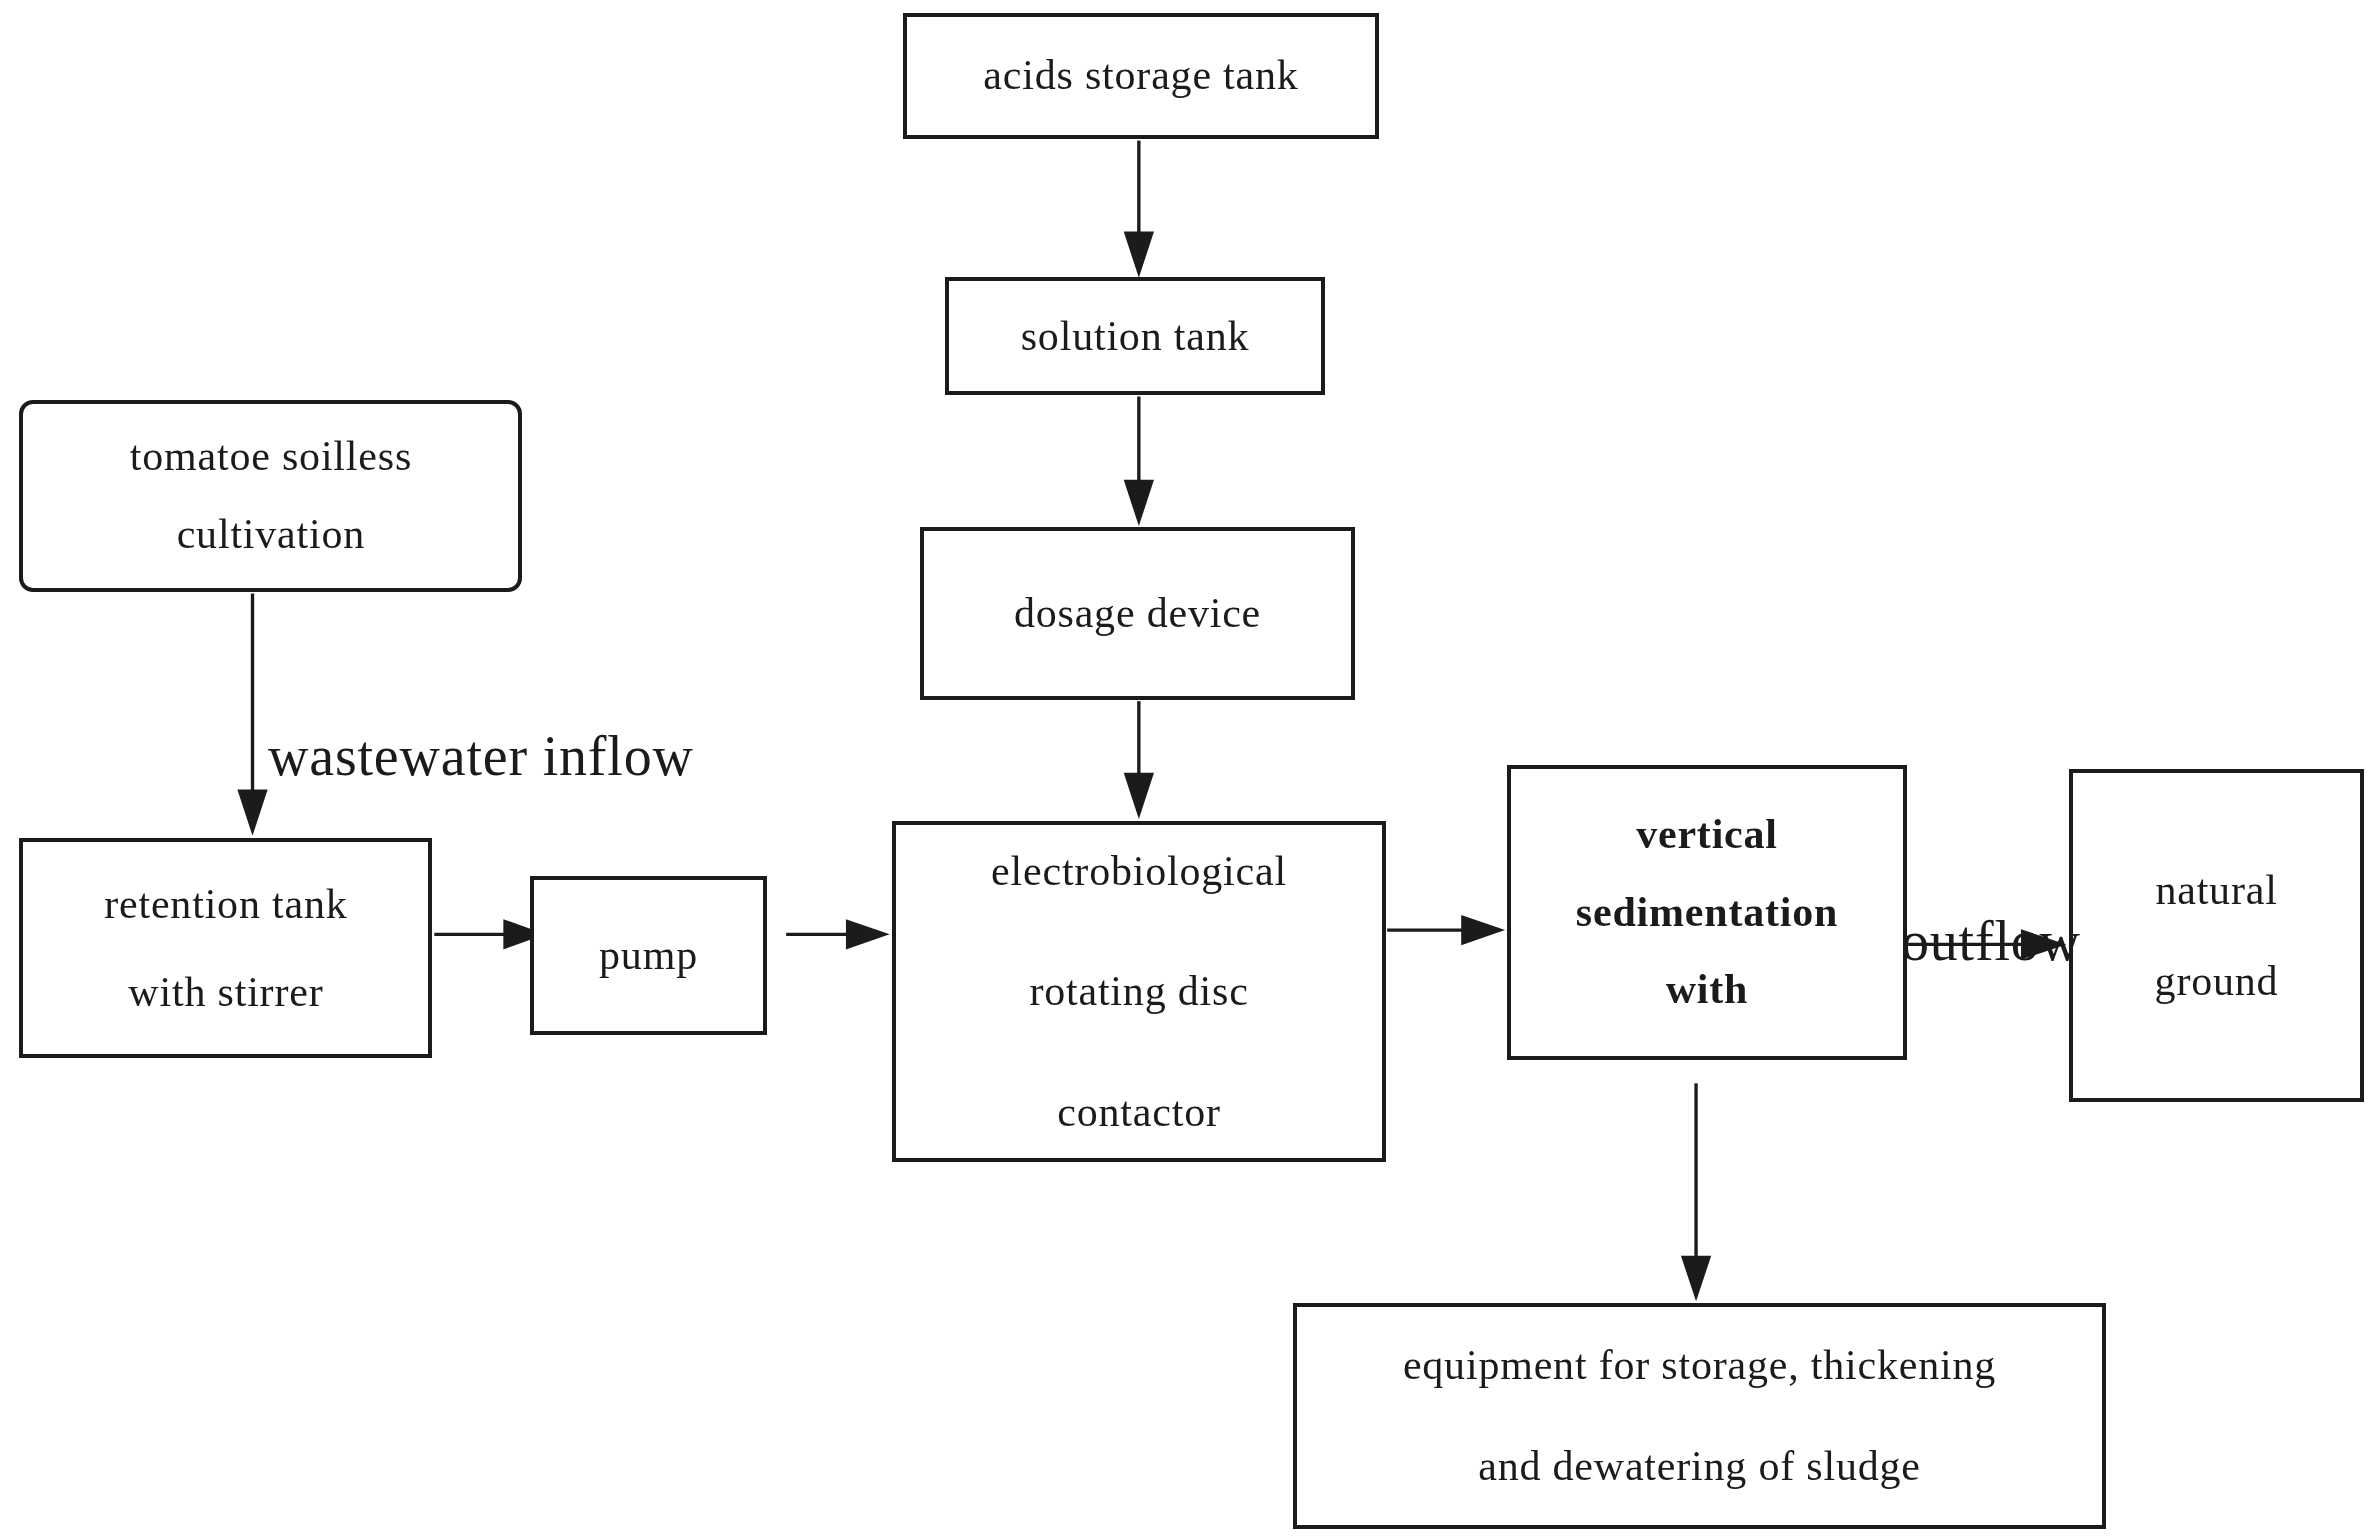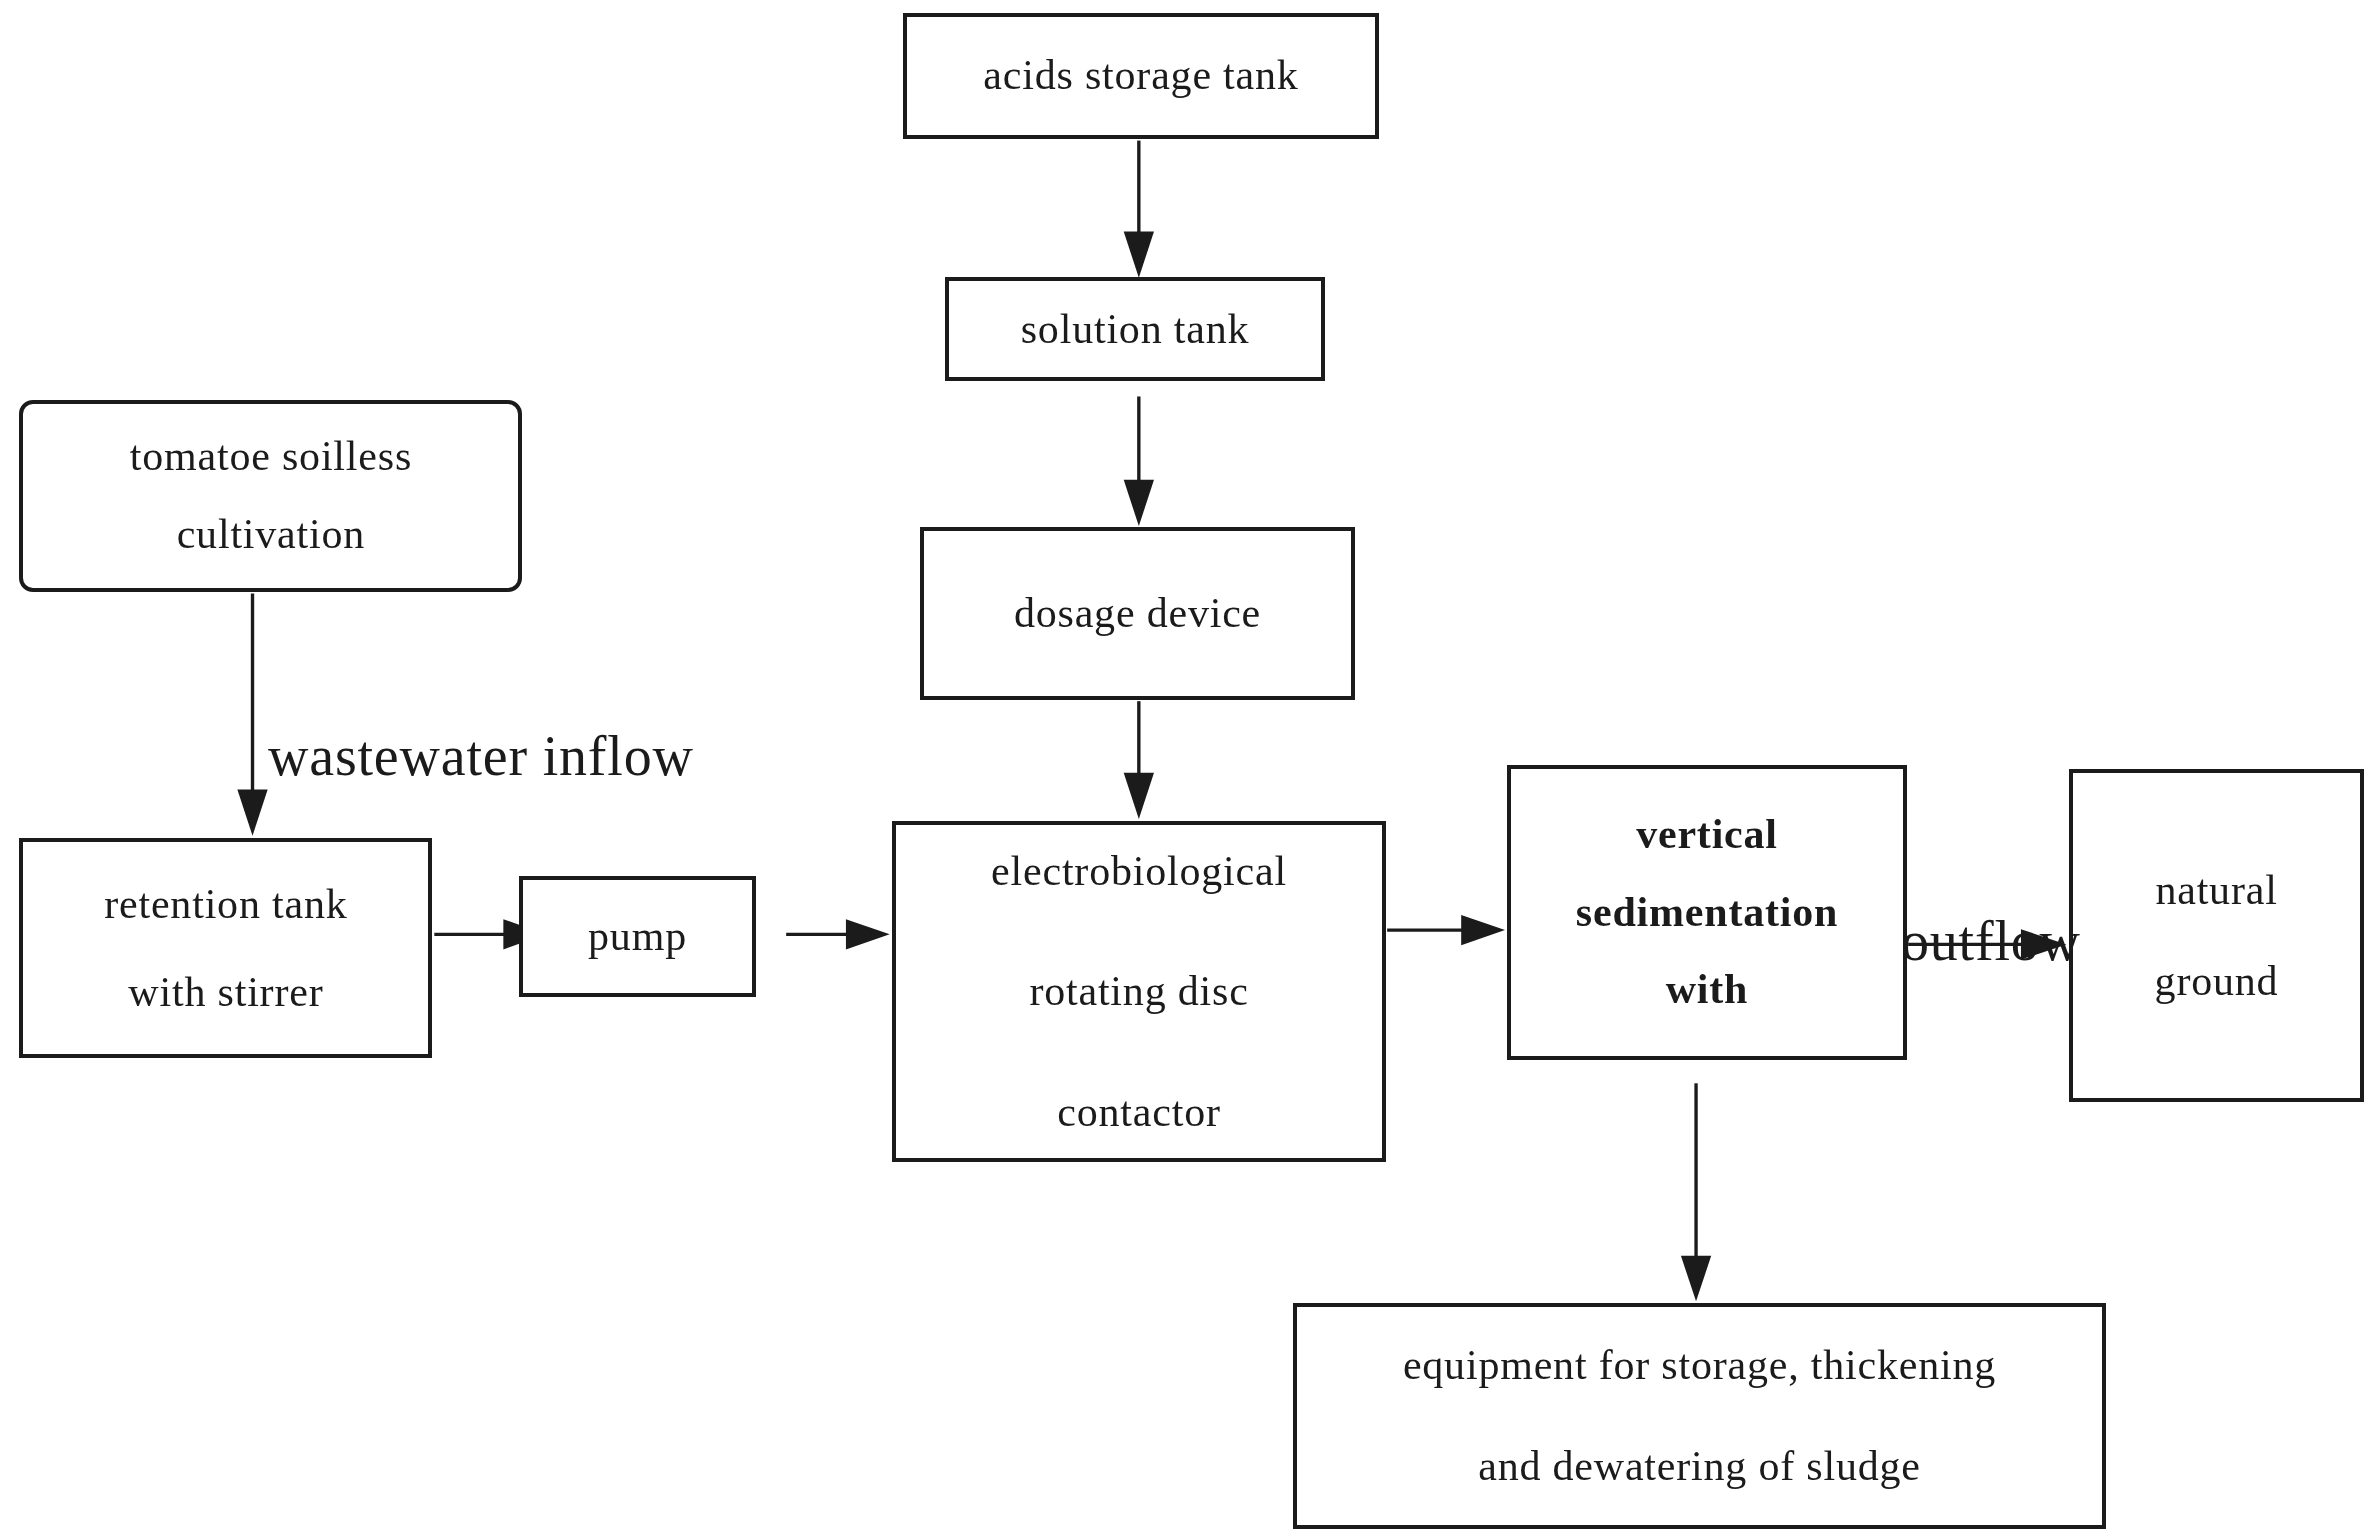--- a/index.html
+++ b/index.html
@@ -42,25 +42,25 @@
     justify-content: center;
     text-align: center;
     font-size: 42px;
     letter-spacing: 0.8px;
     line-height: 2.1;
   }
   .node span { display: block; white-space: nowrap; }
   .single { line-height: 1.2; }
 
   #n-acids        { left: 903px; top: 12.6px;   width: 476px; height: 126px; }
-  #n-solution     { left: 945px; top: 277px;  width: 380px; height: 104px; font-family: Liberation Serif, serif; }
+  #n-solution     { left: 945px; top: 277px;  width: 380px; height: 118px; font-family: Liberation Serif, serif; }
   #n-dosage       { left: 920px; top: 527px;  width: 435px; height: 173px; }
   #n-tomatoe      { left: 19.4px;   top: 400px;  width: 503px; height: 192px; line-height: 1.85; border-radius: 14px; }
   #n-retention    { left: 19.4px;   top: 838px;  width: 413px; height: 220px; }
-  #n-pump         { left: 519px;  top: 876px; width: 237px; height: 121px; }
+  #n-pump         { left: 530px;  top: 876px; width: 237px; height: 159px; }
   #n-electro      { left: 892px; top: 821px;  width: 494px; height: 341px; gap: 32px; }
   #n-sedimentation{ left: 1507px; top: 765px;  width: 400px; height: 295px; line-height: 1.85; font-weight: bold; }
   #n-natural      { left: 2069px; top: 769px;  width: 295px; height: 333px; line-height: 2.15; }
   #n-sludge       { left: 1293px; top: 1303px; width: 813px; height: 226px; line-height: 2.4; }
 
   .edge-label {
     position: absolute;
     font-size: 56px;
     letter-spacing: 0.8px;
     white-space: nowrap;

